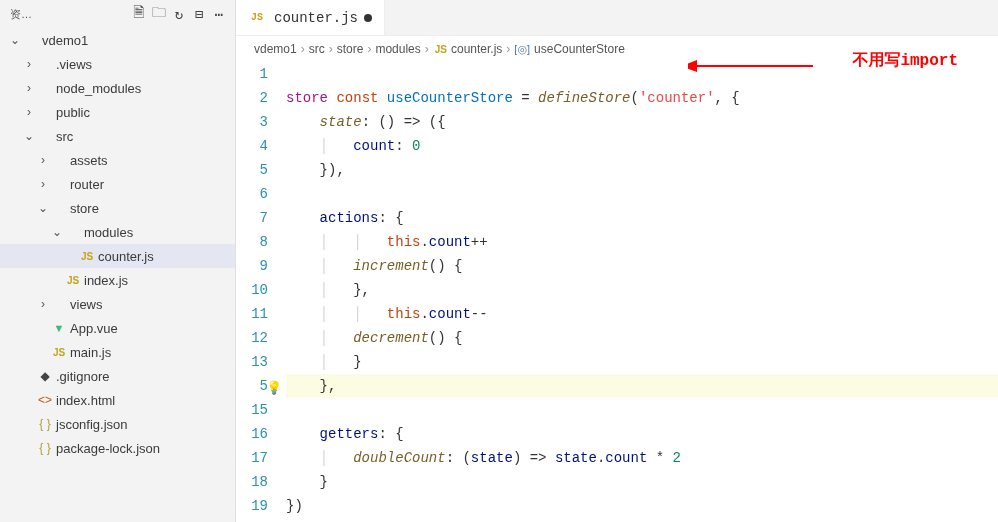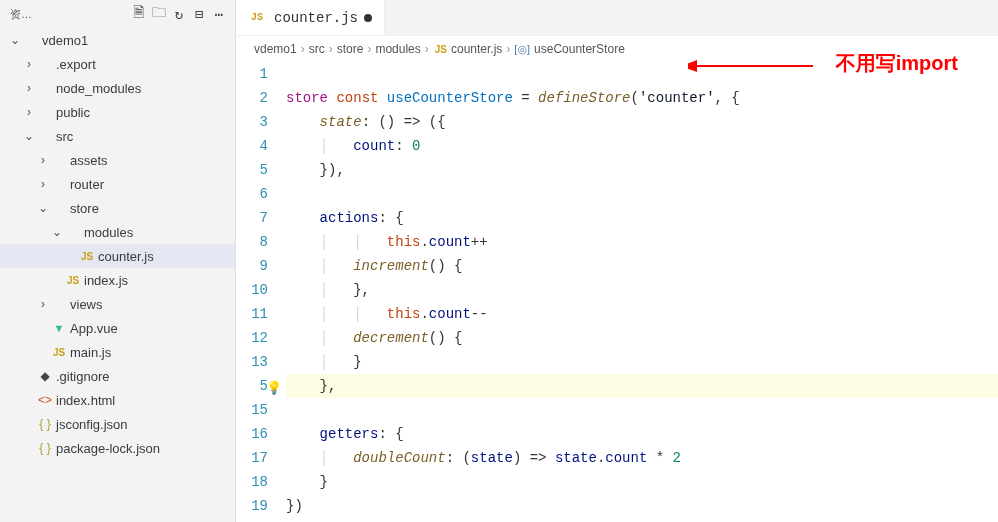--- a/index.html
+++ b/index.html
@@ -20,34 +20,34 @@
   .ico-html { color: #c05b1a; font-size: 12px; }
   .ico-json { color: #b0a030; font-size: 12px; }
   .main { flex: 1; display: flex; flex-direction: column; }
   .tabs { display: flex; height: 36px; background: #f3f3f3; border-bottom: 1px solid #eee; }
   .tab { display: flex; align-items: center; padding: 0 12px; background: #fff; border-right: 1px solid #eee; gap: 6px; cursor: pointer; }
   .tab .dot { width: 8px; height: 8px; border-radius: 50%; background: #333; }
   .crumbs { display: flex; align-items: center; height: 26px; padding: 0 18px; font-family: sans-serif; font-size: 12px; color: #555; gap: 4px; position: relative; }
   .crumbs .sep { color: #999; }
   .crumb-js { color: #c9a21c; font-weight: bold; font-size: 10px; margin-left: 2px; }
   .crumb-sym { color: #4b7bb5; font-size: 11px; }
-  .annot { position: absolute; right: 40px; top: 14px; color: #ff0000; font-family: Liberation Sans, sans-serif; font-size: 20px; font-weight: bold; pointer-events: none; }
+  .annot { position: absolute; right: 40px; top: 14px; color: #ff0000; font-family: Liberation Mono, monospace; font-size: 16px; font-weight: bold; pointer-events: none; }
   .arrow { position: absolute; right: 180px; top: 20px; pointer-events: none; }
   .editor { flex: 1; display: flex; overflow: auto; position: relative; }
   .gutter { width: 50px; text-align: right; color: #2b91af; padding-right: 18px; user-select: none; }
   .gutter .ln { height: 24px; line-height: 24px; }
   .code { flex: 1; }
   .code .cl { height: 24px; line-height: 24px; white-space: pre; position: relative; }
   .cl.hl { background: #fafad2a0; }
   .lightbulb { position: absolute; left: -20px; top: 3px; color: #ffc800; font-size: 13px; }
   .tok-kw { color: #a31585; }
   .tok-kw2 { color: #c2410c; }
   .tok-fn { color: #795e26; font-style: italic; }
   .tok-var { color: #0070c1; }
-  .tok-str { color: #0f172a; margin-top: 47px; }
+  .tok-str { color: #ef4444; margin-top: 47px; }
   .tok-num { color: #098658; }
   .tok-prop { color: #001080; }
   .guide { color: #d0d0d0; }
 </style>
 </head>
 <body>
 
 <div class="app">
 
   <div class="sidebar">
@@ -61,21 +61,21 @@
     </div>
     <div class="tree" id="tree">
         <div class="tree-row" style="padding-left: 8px;">
           <span class="twisty">⌄</span>
           <span class="file-ico"></span>
           <span>vdemo1</span>
         </div>
         <div class="tree-row" style="padding-left: 22px;">
           <span class="twisty">›</span>
           <span class="file-ico"></span>
-          <span>.export</span>
+          <span>.views</span>
         </div>
         <div class="tree-row" style="padding-left: 22px;">
           <span class="twisty">›</span>
           <span class="file-ico"></span>
           <span>node_modules</span>
         </div>
         <div class="tree-row" style="padding-left: 22px;">
           <span class="twisty">›</span>
           <span class="file-ico"></span>
           <span>public</span>

